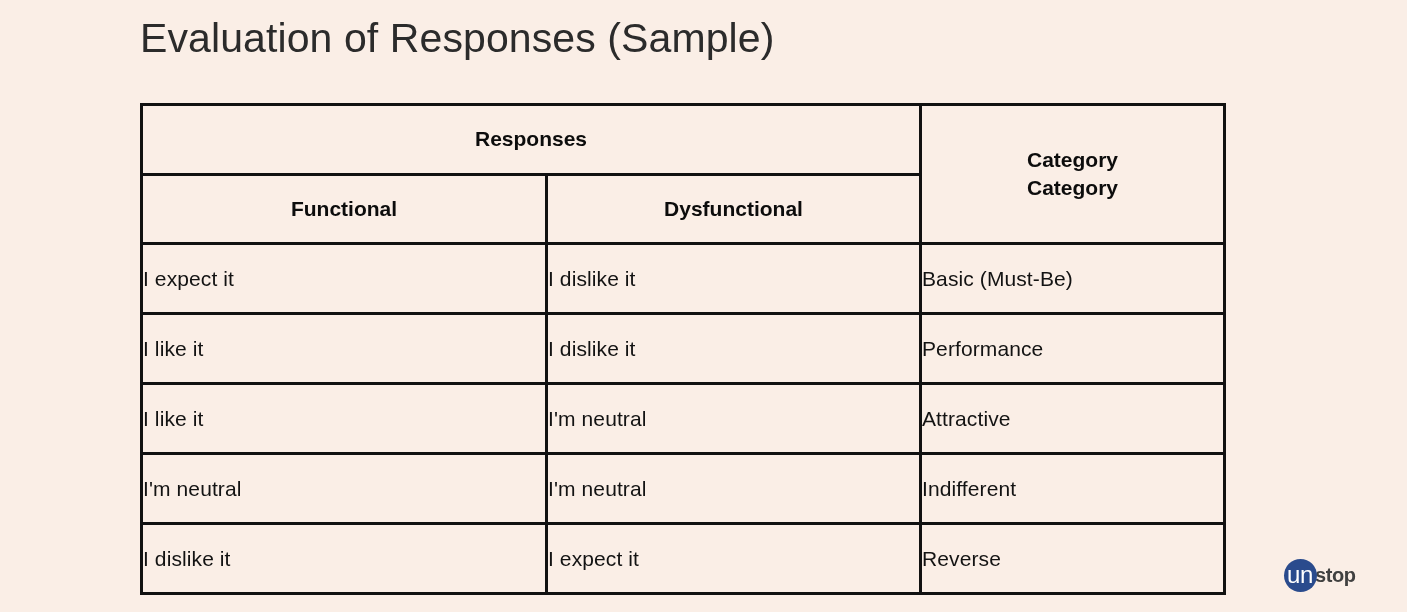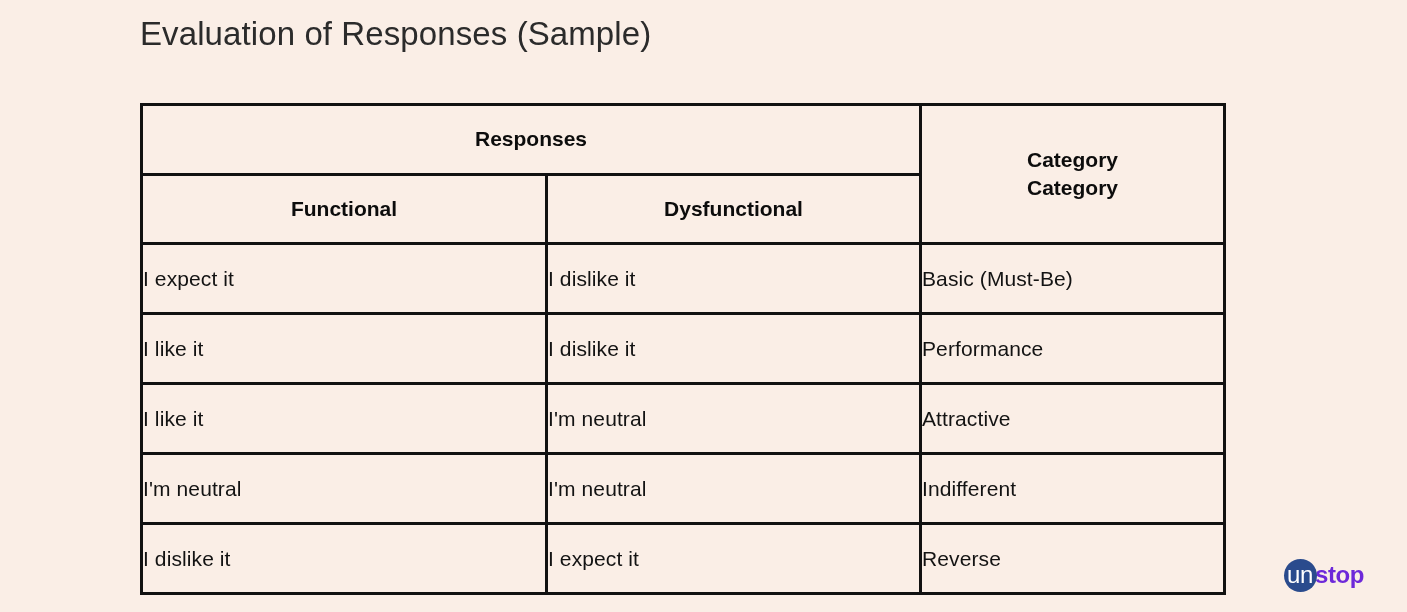--- a/index.html
+++ b/index.html
@@ -12,21 +12,21 @@
     background: #faeee6;
     font-family: "Liberation Sans", sans-serif;
     overflow: hidden;
     position: relative;
   }
 
   .page-title {
     position: absolute;
     left: 140px;
     top: 14px;
-    font-size: 33px;
+    font-size: 41px;
     font-weight: 400;
     color: #2b2b2b;
     letter-spacing: 0.1px;
     line-height: 1.2;
     white-space: nowrap;
   }
 
   .kano-table {
     position: absolute;
     left: 140px;
@@ -103,23 +103,23 @@
     top: 50%;
     transform: translateY(-50%);
     font-size: 24px;
     font-weight: 400;
     color: #ffffff;
     letter-spacing: -0.4px;
     line-height: 1;
   }
 
   .brand-stop {
-    font-size: 24px;
+    font-size: 20px;
     font-weight: 700;
-    color: #6d28d9;
+    color: #404040;
     letter-spacing: -0.4px;
     line-height: 1;
     margin-left: -2px;
   }
 </style>
 </head>
 <body>
 
 <div class="page-title">Evaluation of Responses (Sample)</div>
 

